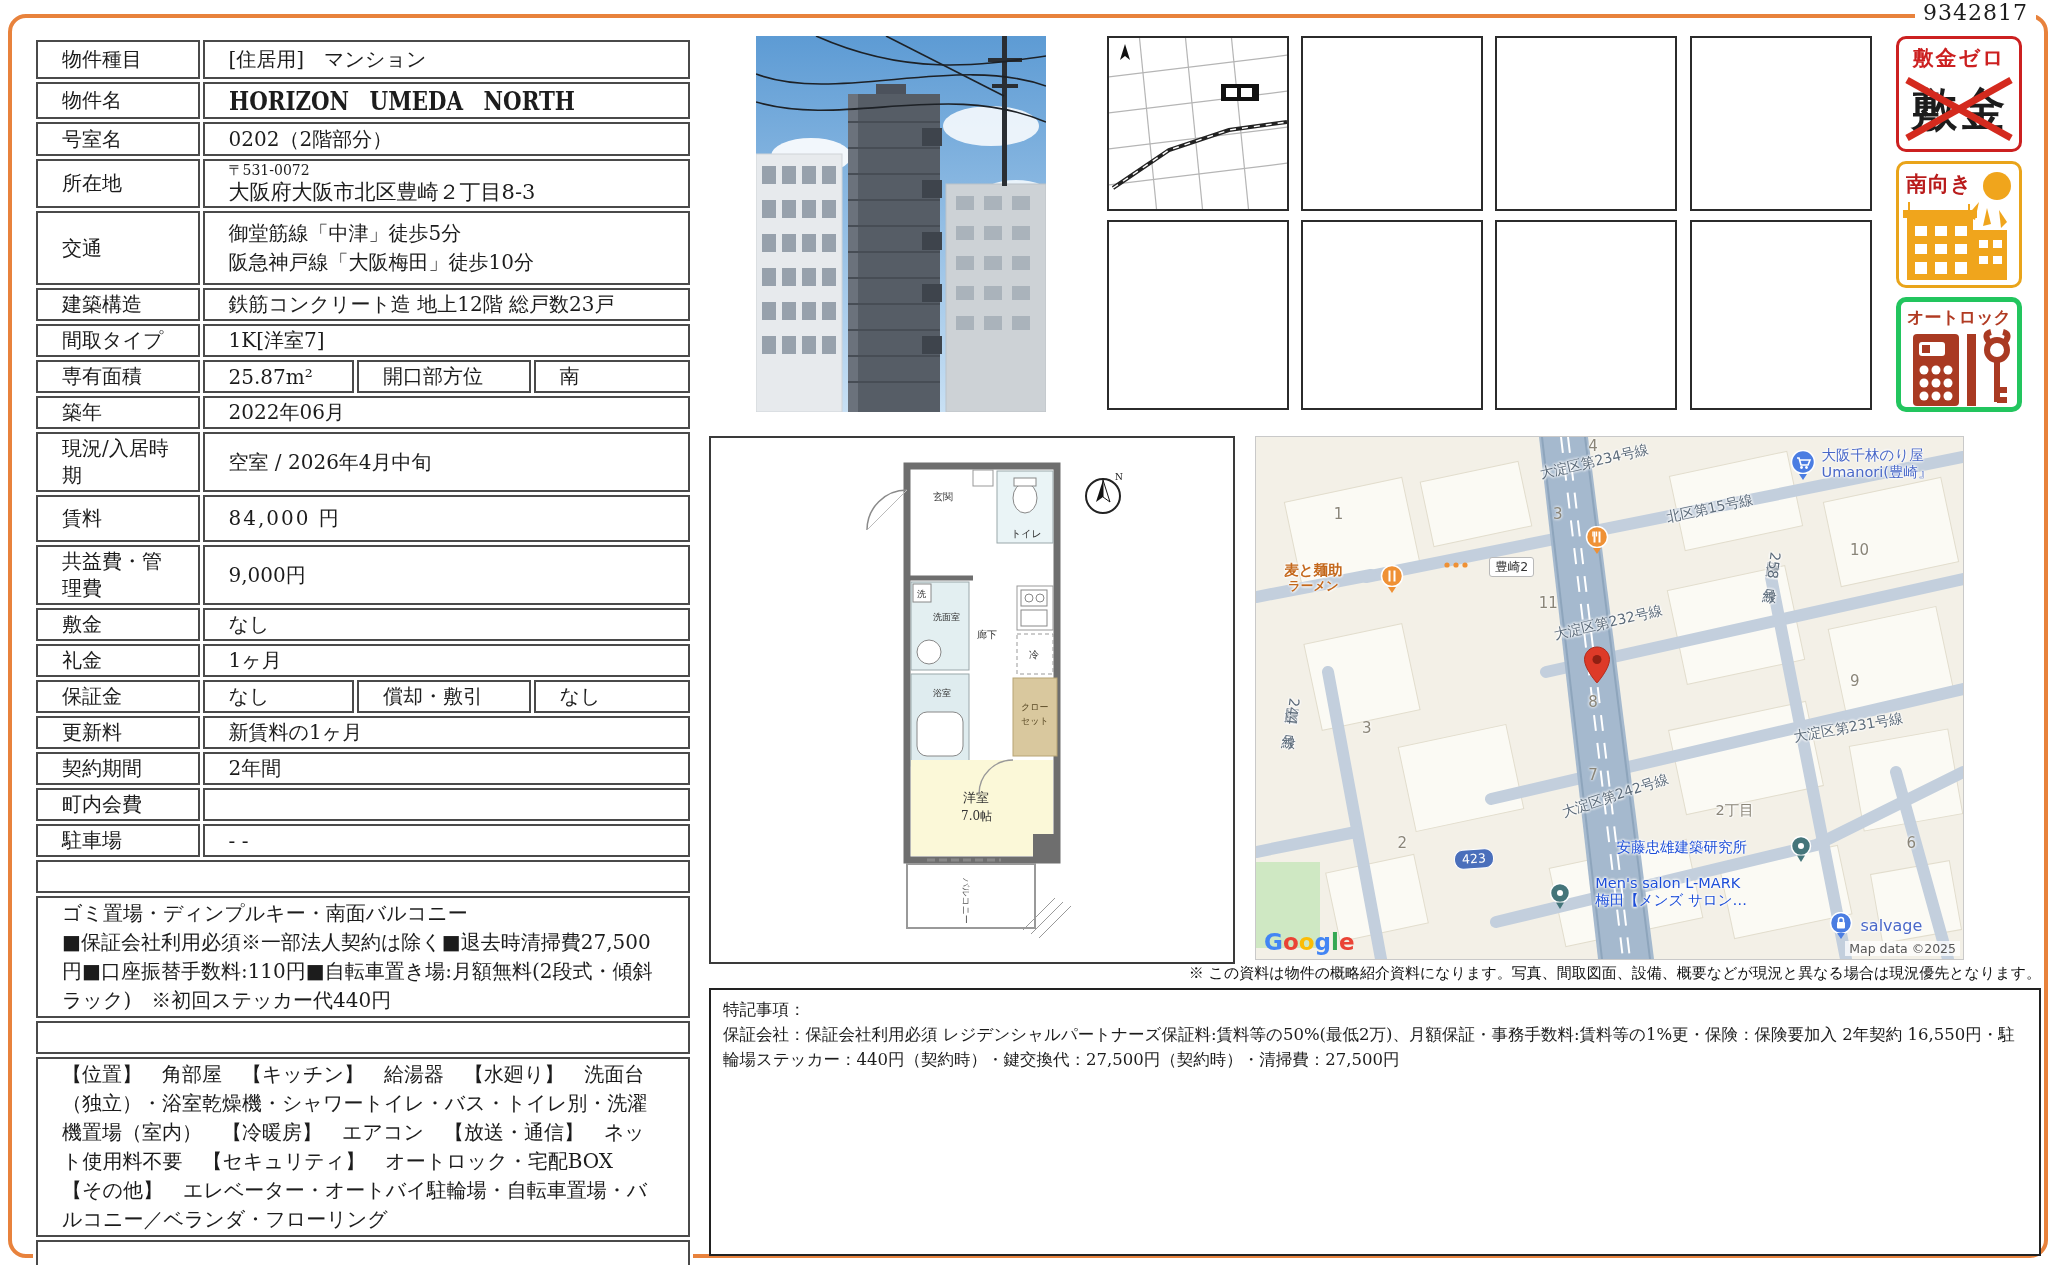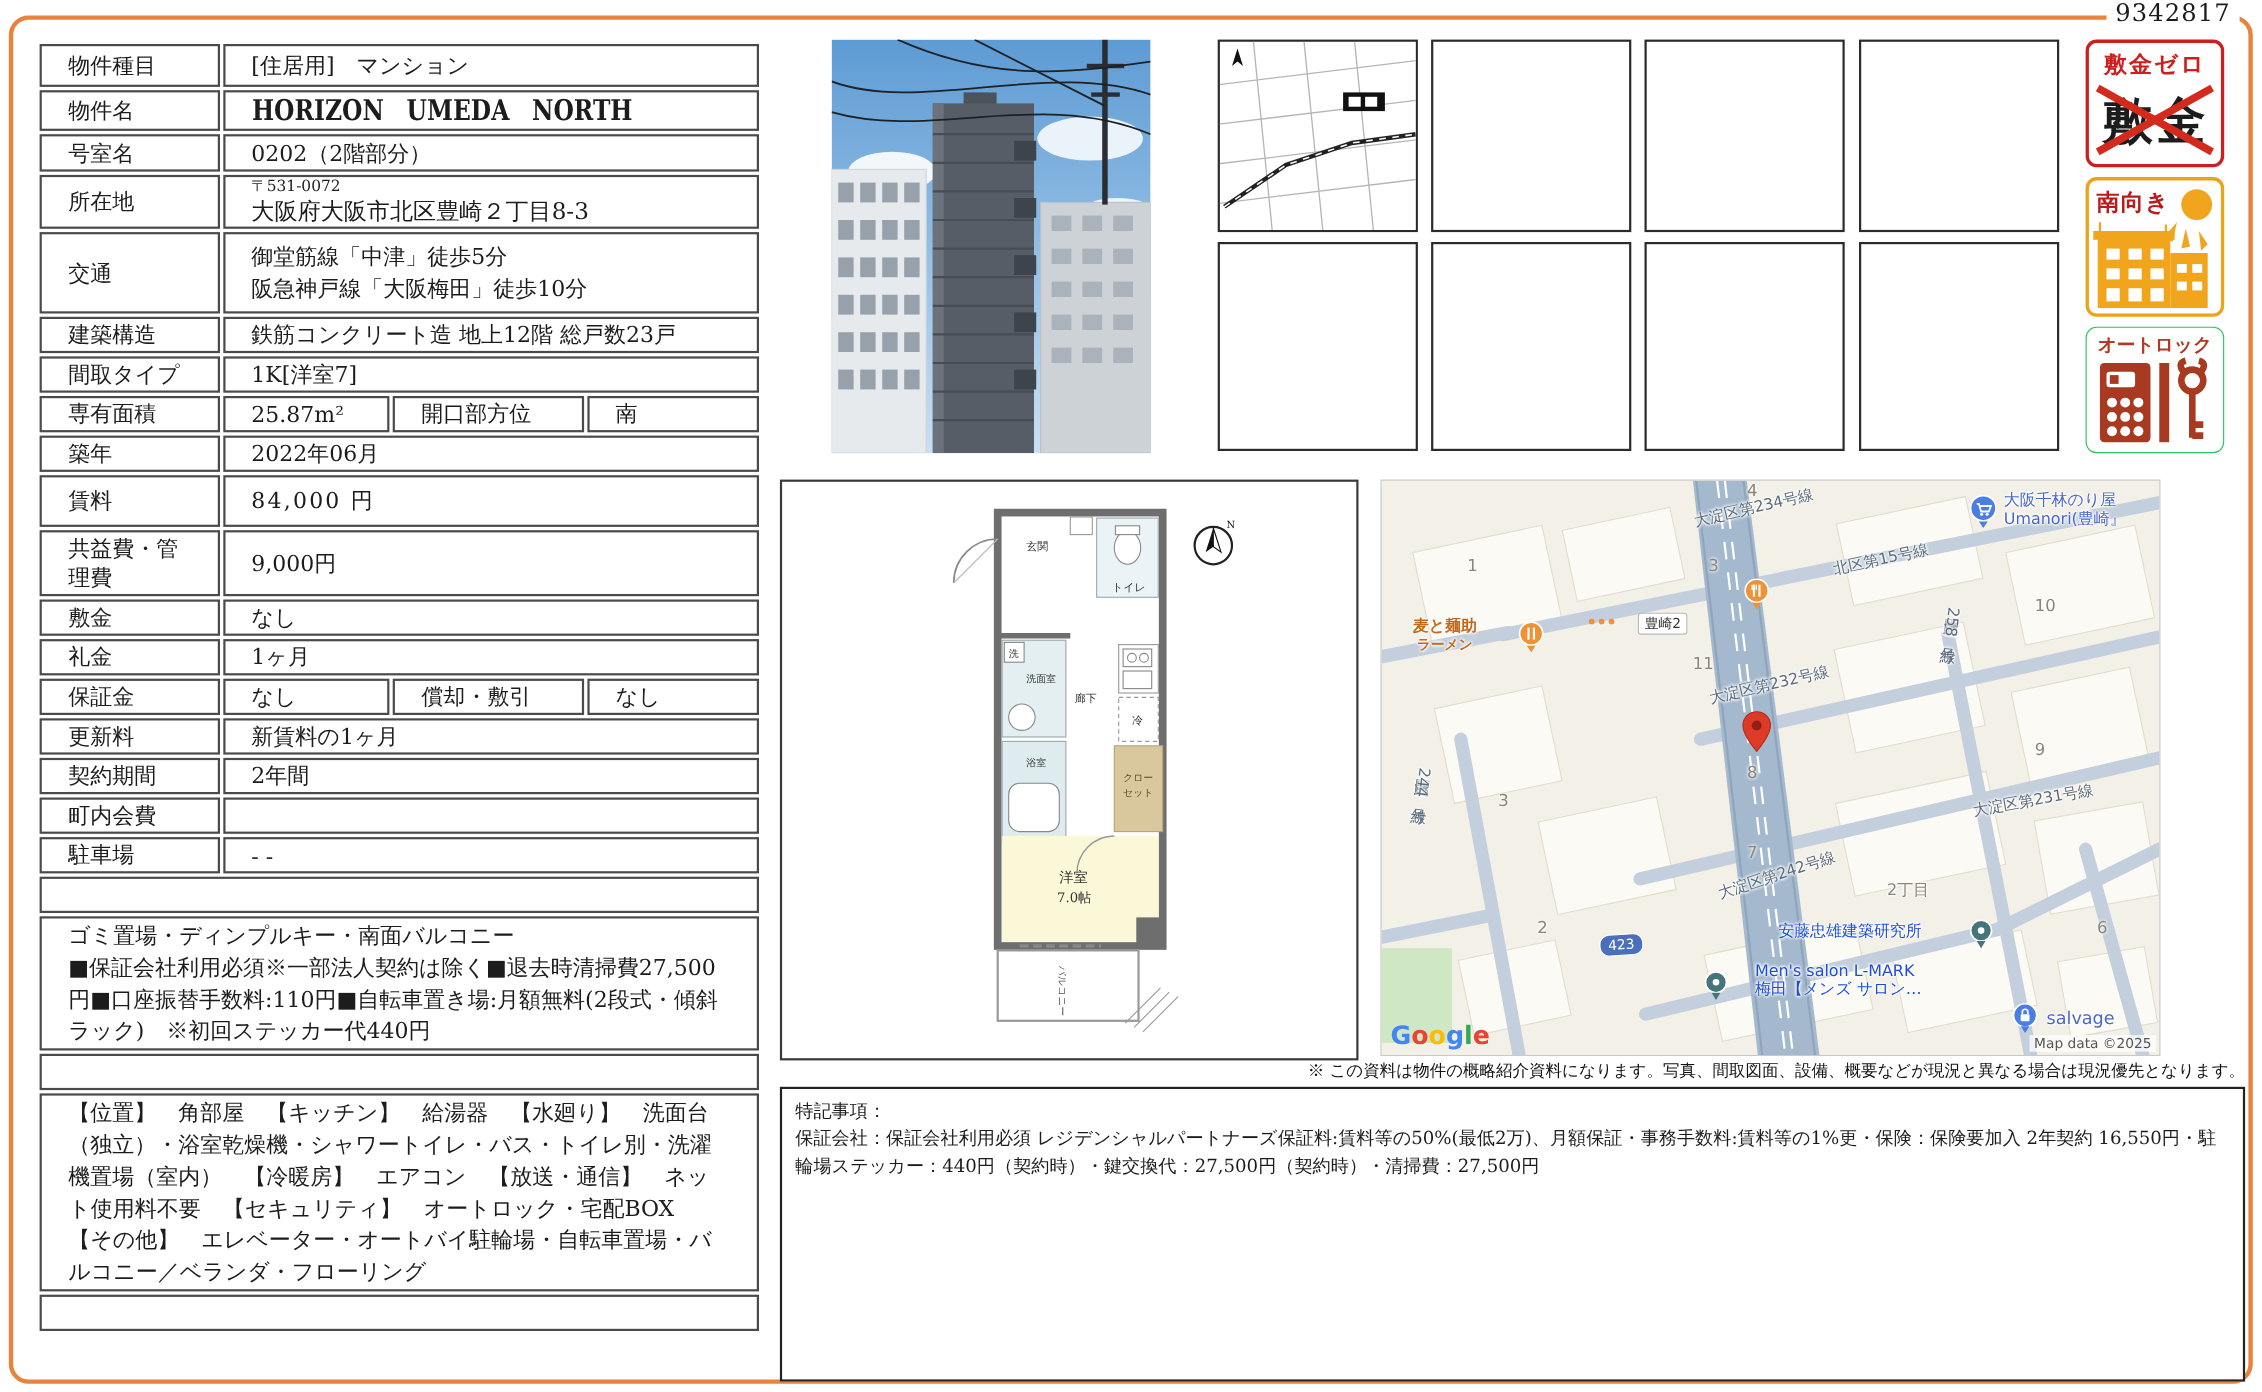--- a/index.html
+++ b/index.html
@@ -29,21 +29,21 @@
   .thumb.r2{height:190px;}
 
   
   .badge{position:absolute;left:1896px;width:126px;box-sizing:border-box;border-radius:10px;background:#fff;}
   .badge1{top:36px;height:116px;border:3px solid #cc2020;}
   .badge1 .t{color:#cc2020;font-weight:bold;font-size:21px;text-align:center;margin-top:5px;letter-spacing:2px;font-family:"DejaVu Sans","Liberation Sans",sans-serif;}
   .struckwrap{position:relative;width:100%;height:74px;text-align:center;}
   .struckwrap .s{font-size:46px;font-weight:bold;letter-spacing:2px;line-height:74px;font-family:"DejaVu Sans","Liberation Sans",sans-serif;}
   .badge2{top:161px;height:127px;border:3px solid #e9a41a;}
   .badge2 .t{position:absolute;left:7px;top:6px;color:#b91c1c;font-weight:bold;font-size:21px;letter-spacing:1px;font-family:"DejaVu Sans","Liberation Sans",sans-serif;}
-  .badge3{top:297px;height:115px;border:1px solid #22c55e;}
+  .badge3{top:297px;height:115px;border:5px solid #22c55e;}
   .badge3 .t{color:#b13a22;font-weight:bold;font-size:17px;text-align:center;margin-top:4px;font-family:"DejaVu Sans","Liberation Sans",sans-serif;}
 
   
   .fpbox{position:absolute;left:709px;top:436px;width:526px;height:528px;box-sizing:border-box;border:2px solid #3a3a3a;background:#fff;}
 
   
   .map{position:absolute;left:1255px;top:436px;width:707px;height:522px;overflow:hidden;border:1px solid #c9c9c9;background:#f3f0e7;
        font-family:"DejaVu Sans","Liberation Sans",sans-serif;}
   .map svg.base{position:absolute;left:0;top:0;}
   .mlabel{position:absolute;font-size:14px;color:#5c6b7a;white-space:nowrap;
@@ -117,20 +117,24 @@
     </tr>
     <tr style="height:31px">
       <td class="lbl">専有面積</td>
       <td>25.87m²</td>
       <td class="lbl">開口部方位</td>
       <td>南</td>
     </tr>
     <tr style="height:32px">
       <td class="lbl">築年</td>
       <td colspan="3">2022年06月</td>
+    </tr>
+    <tr style="height:29px">
+      <td class="lbl">現況/入居時期</td>
+      <td colspan="3">空室 / 2026年4月中旬</td>
     </tr>
     <tr style="height:47px">
       <td class="lbl">賃料</td>
       <td colspan="3" class="big">84,000 円</td>
     </tr>
     <tr style="height:31px">
       <td class="lbl">共益費・管理費</td>
       <td colspan="3">9,000円</td>
     </tr>
     <tr style="height:31px">

